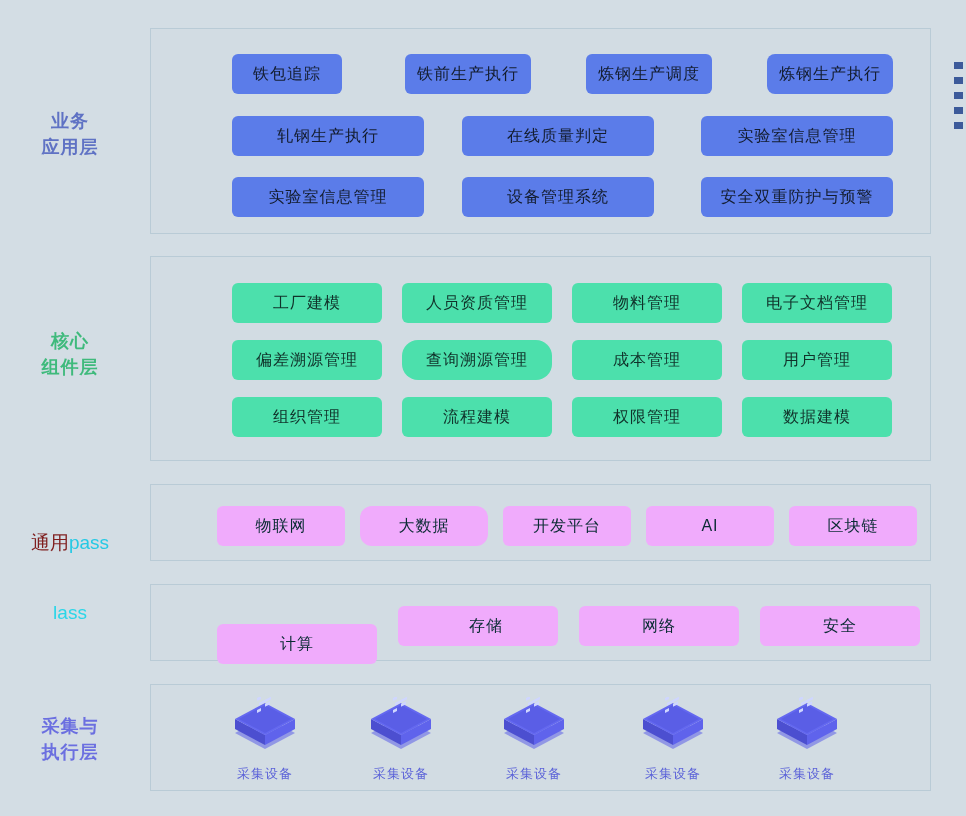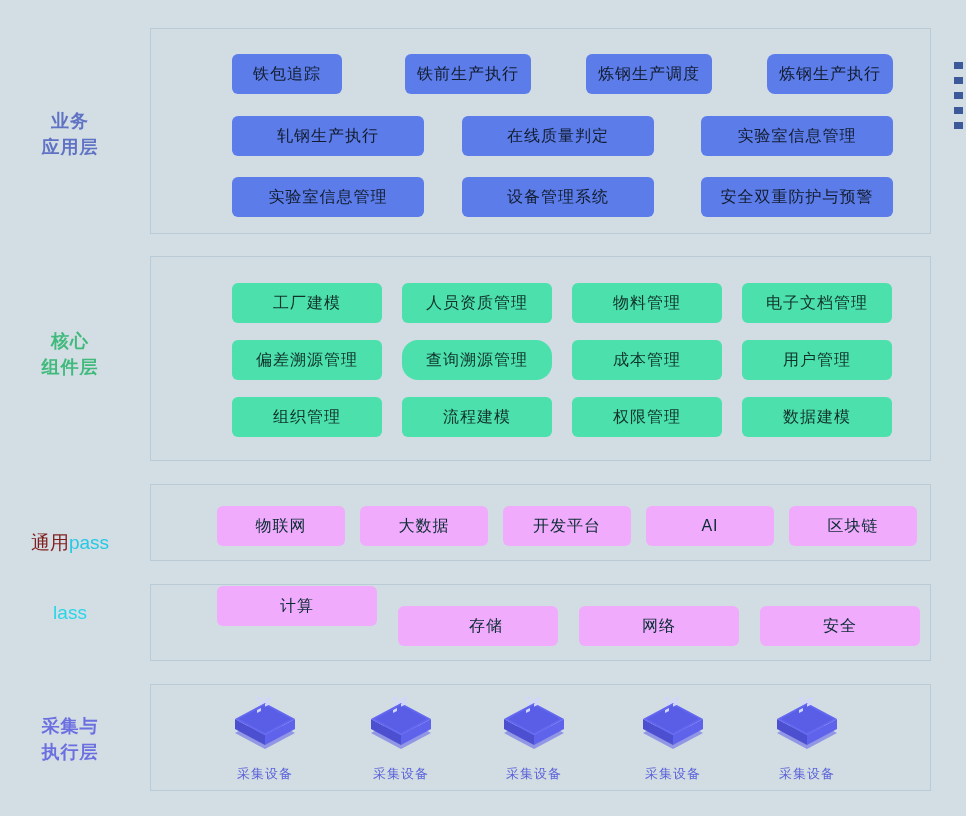--- a/index.html
+++ b/index.html
@@ -142,30 +142,30 @@
   <div class="chip green" style="left:548px; top:397px; width:150px;">权限管理</div>
   <div class="chip green" style="left:718px; top:397px; width:150px;">数据建模</div>
 
   <div class="layer-label small" style="left:0px; top:504px; font-size:19px;">
     <span style="color:#7f1d1d;">通用</span><span style="color:#25c9e4;">pass</span>
   </div>
 
   <div class="panel" style="left:150px; top:484px; width:781px; height:77px;"></div>
 
   <div class="chip cyan" style="left:193px; top:506px; width:128px;">物联网</div>
-  <div class="chip cyan" style="left:336px; top:506px; width:128px;">大数据</div>
+  <div class="chip cyan" style="left:336px; top:506px; width:128px;border-radius:12px;">大数据</div>
   <div class="chip cyan" style="left:479px; top:506px; width:128px;">开发平台</div>
   <div class="chip cyan" style="left:622px; top:506px; width:128px;">AI</div>
   <div class="chip cyan" style="left:765px; top:506px; width:128px;">区块链</div>
 
   <div class="layer-label small" style="left:0px; top:600px; color:#2ad6e8; font-size:19px;">lass</div>
 
   <div class="panel" style="left:150px; top:584px; width:781px; height:77px;"></div>
 
-  <div class="chip cyan" style="left:193px; top:586px; width:160px;">计算</div>
+  <div class="chip cyan" style="left:193px; top:624px; width:160px;">计算</div>
   <div class="chip cyan" style="left:374px; top:606px; width:160px;padding-left:16px;">存储</div>
   <div class="chip cyan" style="left:555px; top:606px; width:160px;">网络</div>
   <div class="chip cyan" style="left:736px; top:606px; width:160px;">安全</div>
 
   <div class="layer-label" style="left:0px; top:713px; color:#6b6fe0;">采集与
 执行层</div>
 
   <div class="panel" style="left:150px; top:684px; width:781px; height:107px;"></div>
 
   <div class="device" style="left:205px; top:697px;">

